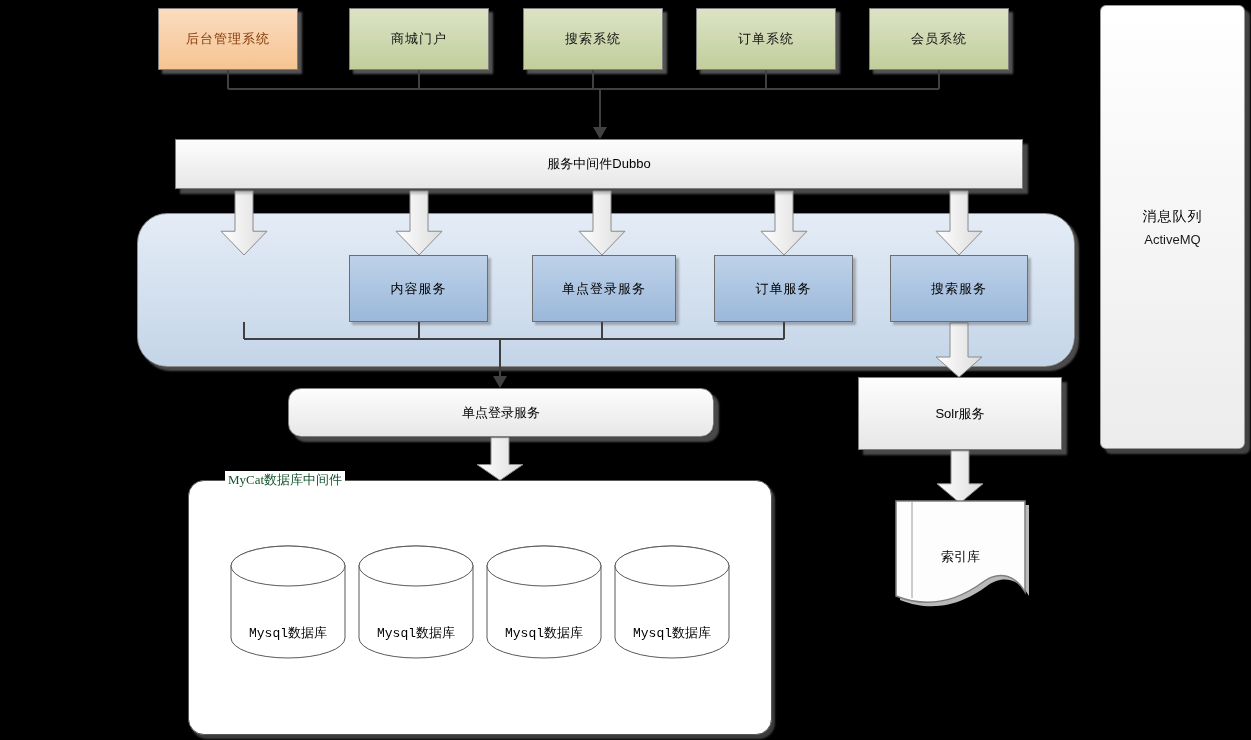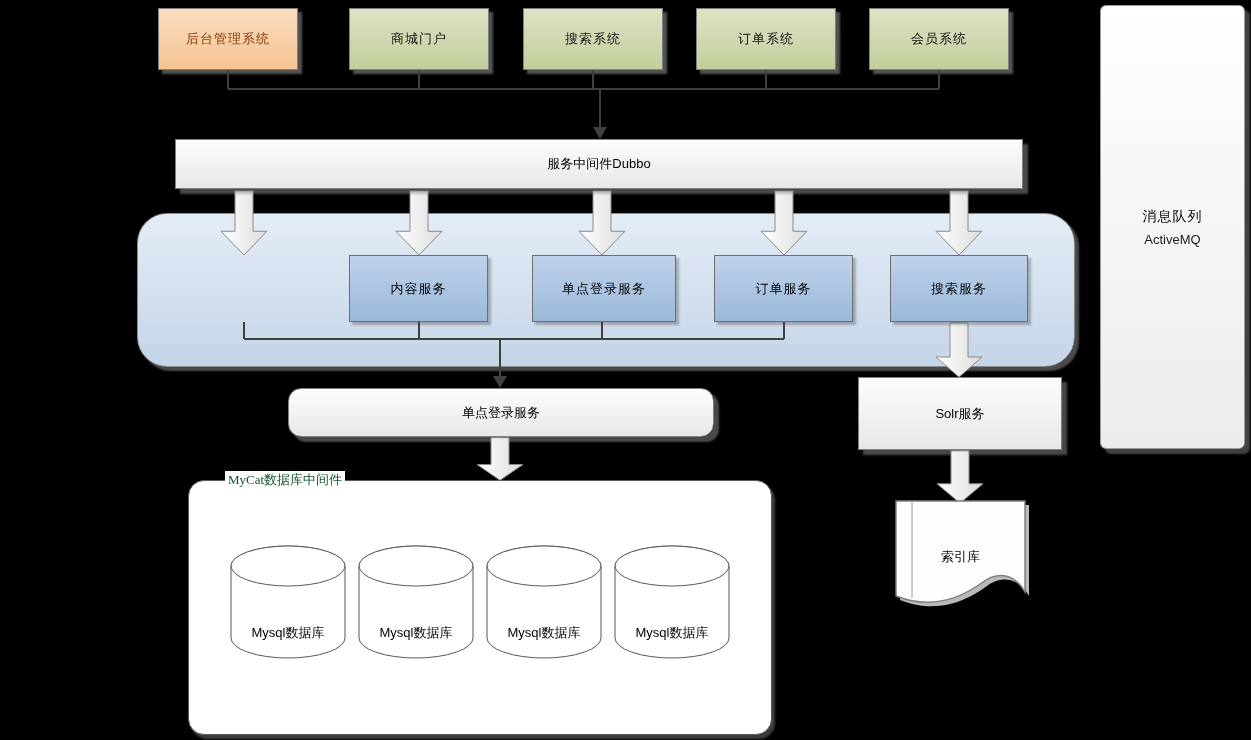--- a/index.html
+++ b/index.html
@@ -40,21 +40,21 @@
   
   .mycat{position:absolute;left:188px;top:480px;width:584px;height:255px;border-radius:16px;
          background:#ffffff;border:1px solid #5a5a5a;box-sizing:border-box;
          box-shadow:3px 4px 2px rgba(120,120,120,.5);z-index:3;}
   .mycat-label{position:absolute;left:225px;top:471px;z-index:6;background:#ffffff;
                padding:0 3px;font-family:"Liberation Serif","DejaVu Serif",serif;
                font-size:13px;color:#14532d;}
   
   .cyl{position:absolute;top:545px;width:116px;height:114px;z-index:5;}
   .cyl-label{position:absolute;top:624px;width:116px;text-align:center;z-index:6;
-             font-family:Liberation Sans, sans-serif;font-size:13px;}
+             font-family:Liberation Mono, monospace;font-size:13px;}
   
   .harrow{position:absolute;z-index:3;}
   
   .overlay{position:absolute;left:0;top:0;width:1251px;height:740px;z-index:2;}
   
   .docshape{position:absolute;left:895px;top:500px;z-index:4;}
   .doc-label{position:absolute;left:895px;top:548px;width:131px;text-align:center;
              z-index:6;font-size:13px;}
   .boxlbl{letter-spacing:1px;}
 </style>

